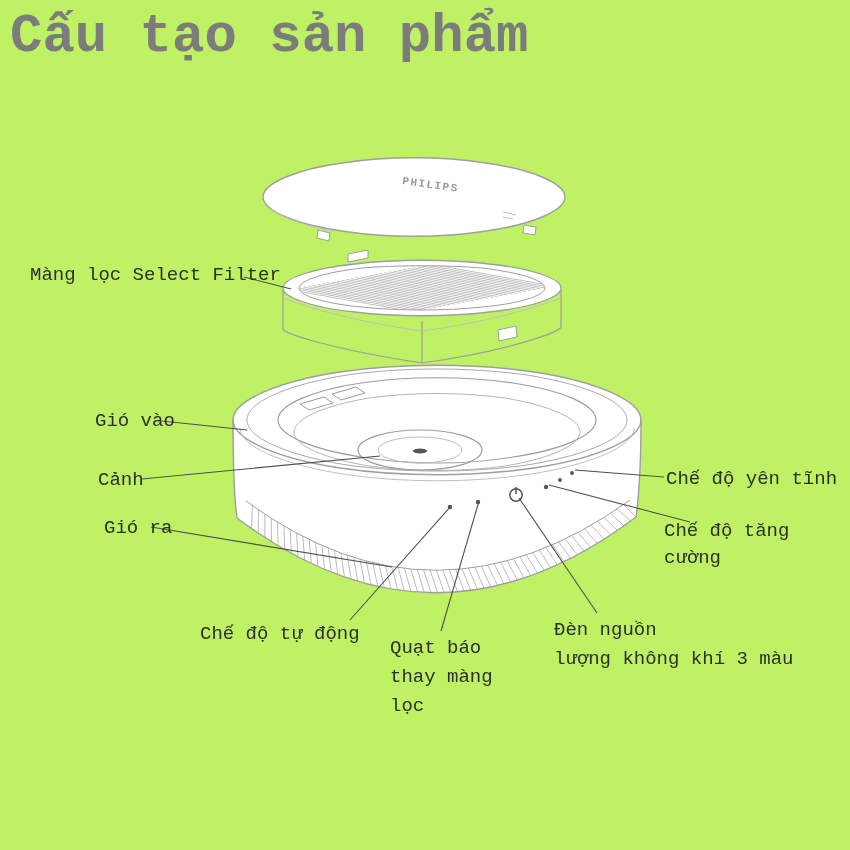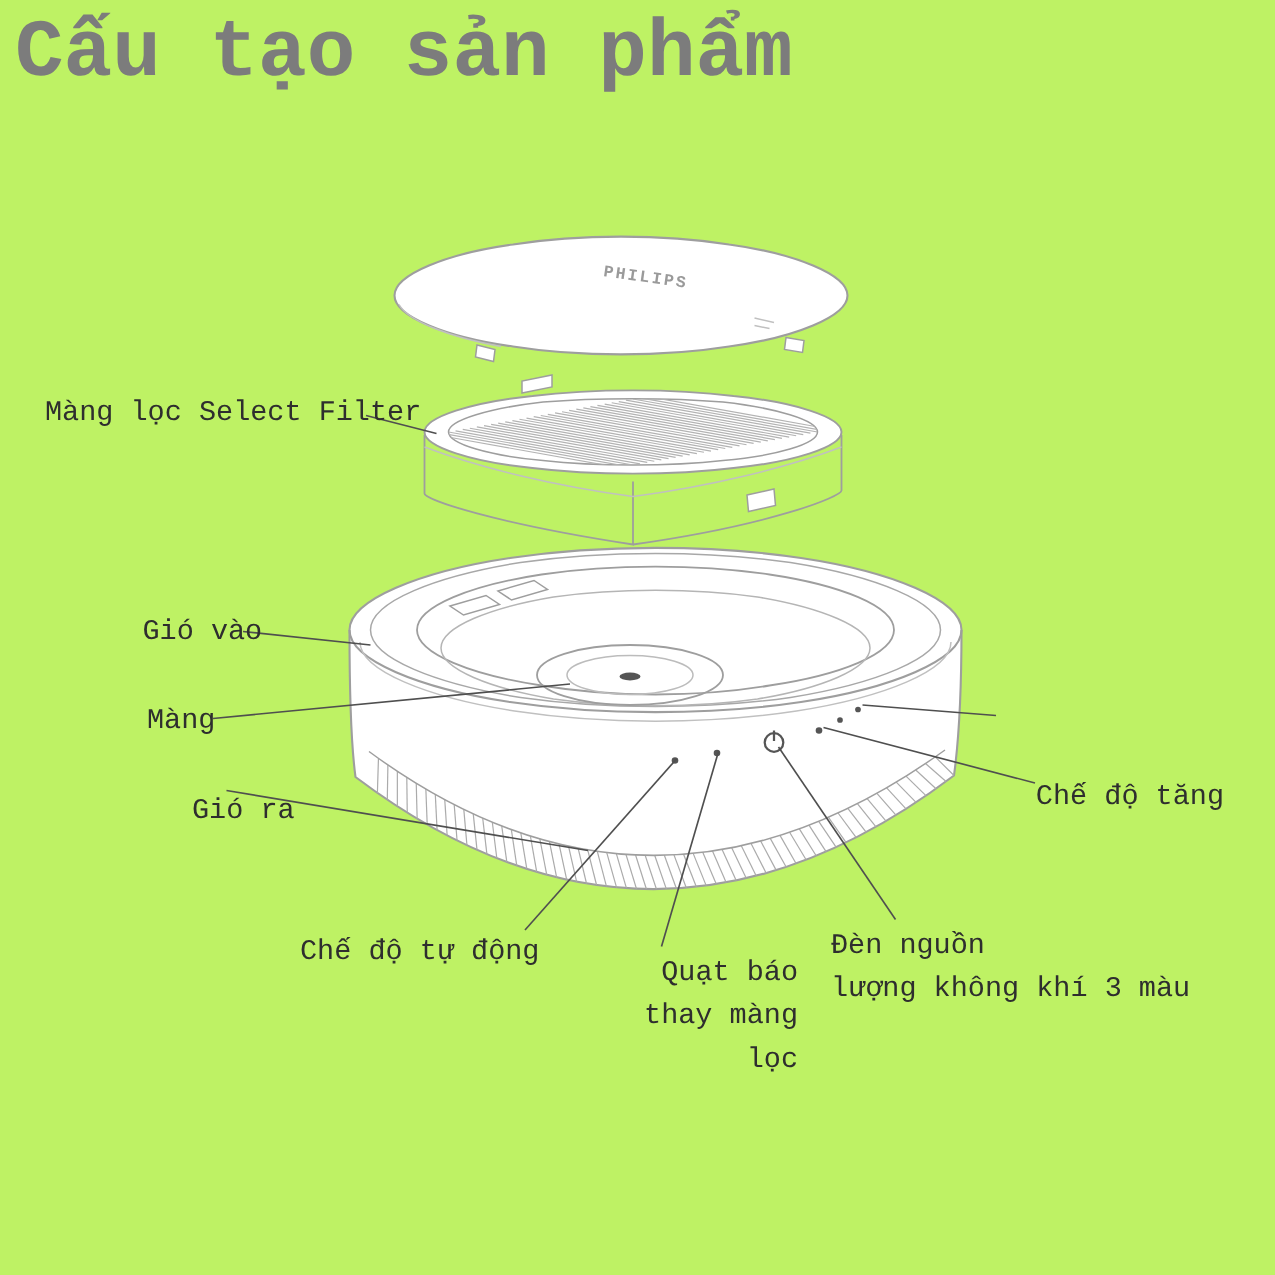--- a/index.html
+++ b/index.html
@@ -2,25 +2,25 @@
 <html><head>
 <meta charset="utf-8">
 <style>
   html,body{margin:0;padding:0;background:#fff;}
   #stage{position:relative;width:850px;height:850px;background:#bef264;overflow:hidden;
          font-family:Liberation Mono, monospace;padding-left:40px;}
   #page-title{position:absolute;left:10px;top:6px;margin:0;
               font-size:54px;font-weight:bold;color:#7c7c7c;letter-spacing:0;}
   #dwg{position:absolute;left:0;top:0;}
   .lbl{position:absolute;font-size:19px;color:#2e2e2e;white-space:nowrap;line-height:27px;}
-  .lbl.center{text-align:right;white-space:normal;}
+  .lbl.center{text-align:left;white-space:normal;}
   #lbl-filter{left:30px;top:262px;}
   #lbl-airin{left:95px;top:408px;}
   #lbl-fan{left:98px;top:467px;}
-  #lbl-airout{left:104px;top:527px;margin-left:24px;}
+  #lbl-airout{left:104px;top:515px;}
   #lbl-quiet{left:666px;top:466px;}
   #lbl-boost{left:664px;top:518px;width:152px;}
   #lbl-auto{left:200px;top:621px;}
   #lbl-warning{left:390px;top:634px;width:142px;line-height:29px;}
   #lbl-power{left:554px;top:616px;line-height:29px;}
 </style>
 </head>
 <body>
 
 <div id="stage">
@@ -206,27 +206,29 @@
       <line x1="350" y1="620" x2="451" y2="506"></line>
       <line x1="441" y1="631" x2="479" y2="501"></line>
       <line x1="597" y1="613" x2="519" y2="498"></line>
     </g>
   </svg>
 
   <div class="lbl" id="lbl-filter">Màng lọc Select Filter</div>
 
   <div class="lbl" id="lbl-airin">Gió vào</div>
 
-  <div class="lbl" id="lbl-fan">Màng</div>
+  <div class="lbl" id="lbl-fan">Cảnh</div>
 
   <div class="lbl" id="lbl-airout">Gió ra</div>
 
+  <div class="lbl" id="lbl-quiet">Chế độ yên tĩnh</div>
 
   <div class="lbl center" id="lbl-boost">
     <div>Chế độ tăng</div>
+    <div>cường</div>
   </div>
 
   <div class="lbl" id="lbl-auto">Chế độ tự động</div>
 
   <div class="lbl center" id="lbl-warning">
     <div>Quạt báo</div>
     <div>thay màng lọc</div>
   </div>
 
   <div class="lbl" id="lbl-power">

